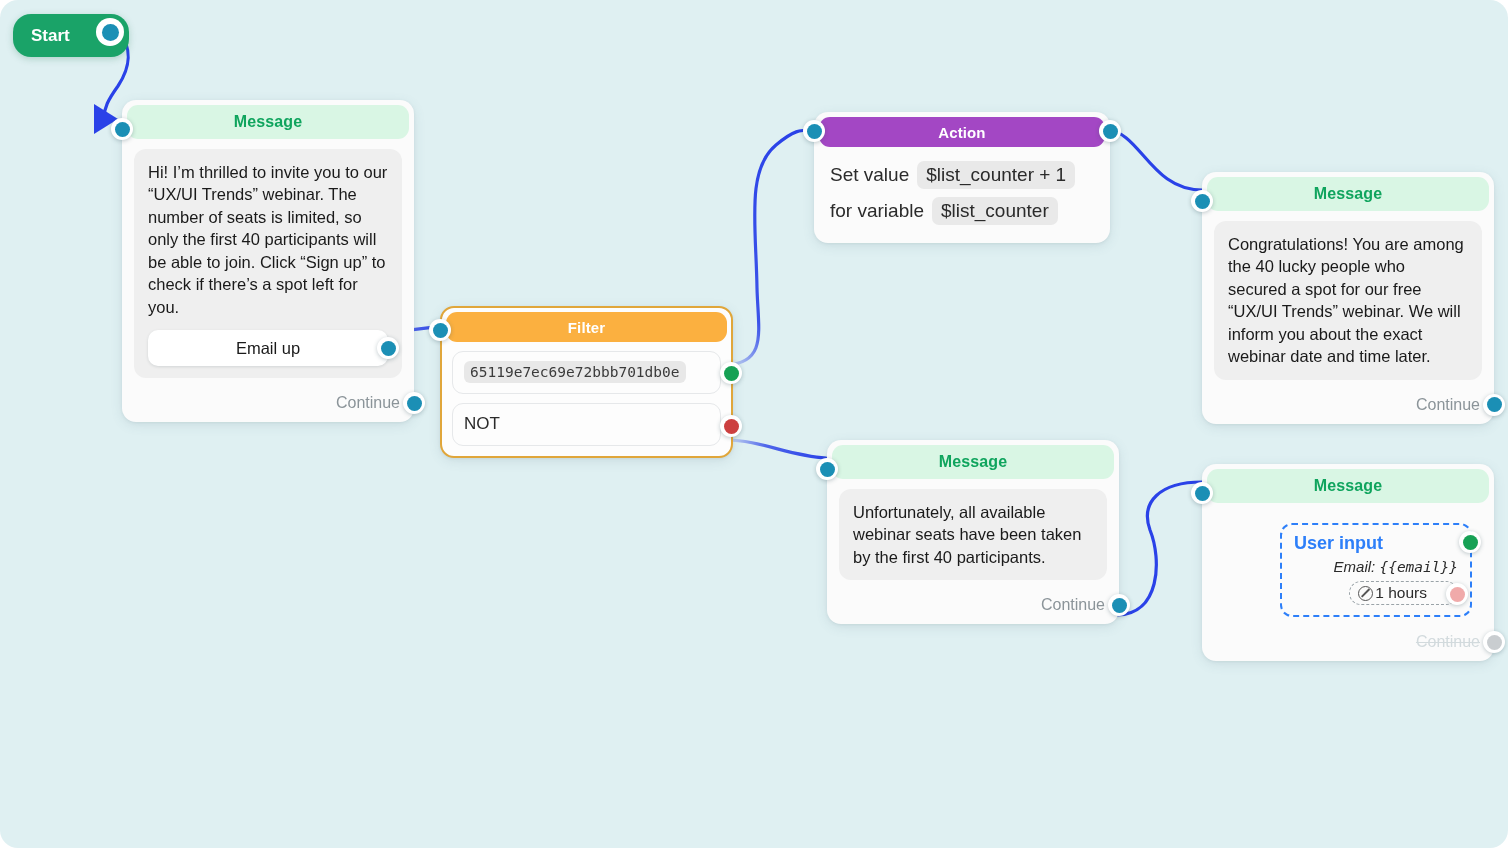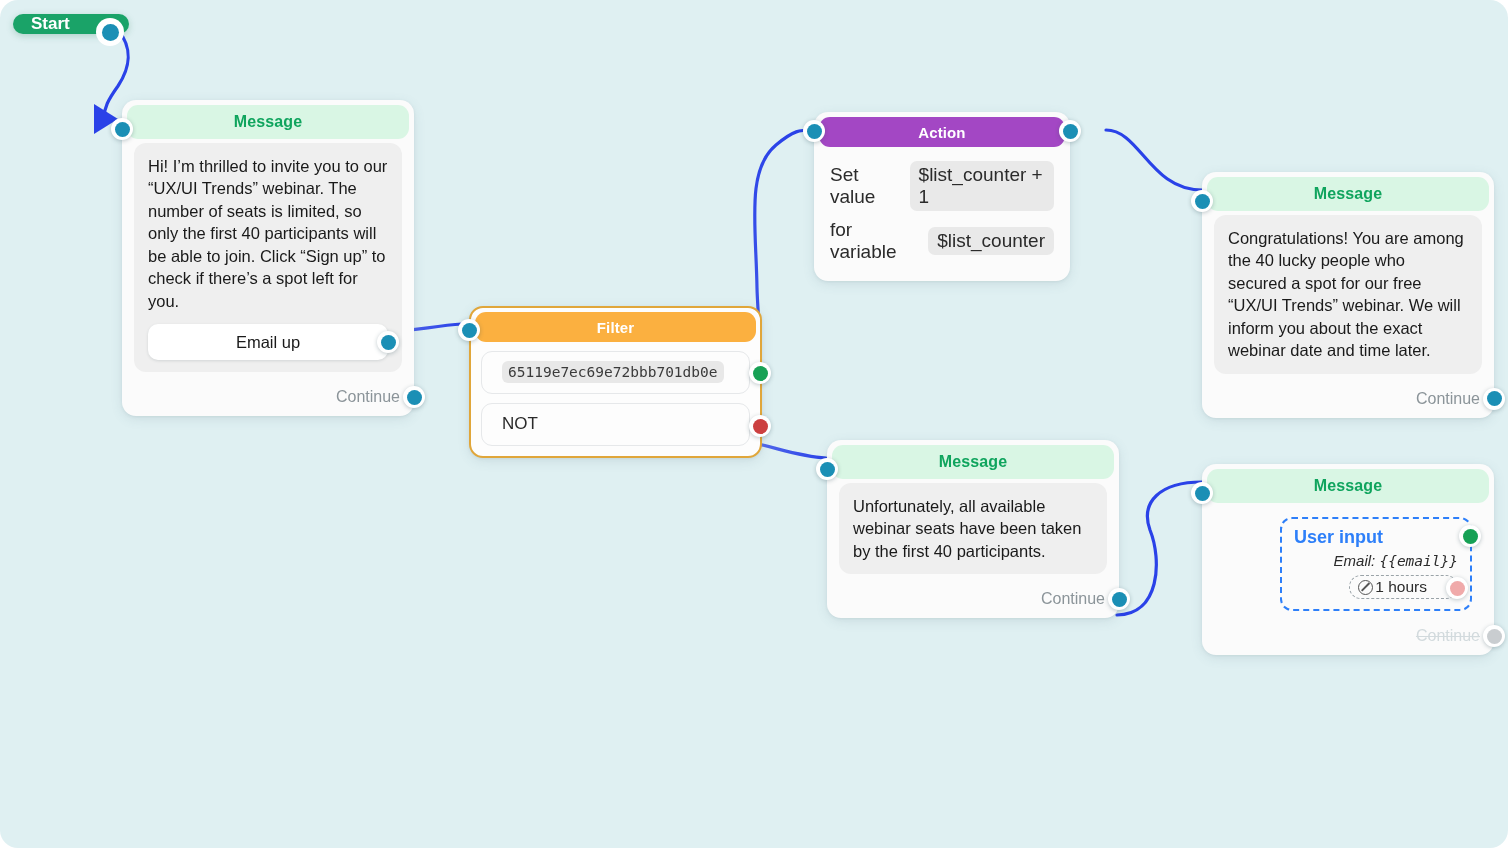--- a/index.html
+++ b/index.html
@@ -33,21 +33,21 @@
     display: flex; align-items: center; justify-content: center;
     font-weight: bold;
     font-size: 16px;
     letter-spacing: .1px;
     margin: 5px 5px 0 5px;
   }
   .hdr-message { background: #d9f6e4; color: #0fa45d; }
   .hdr-action  { background: #a347c4; color: #ffffff; }
   .hdr-filter  { background: #fbb040; color: #ffffff; }
 
-  .node-body { padding: 4px 12px 8px 12px; }
+  .node-body { padding: 10px 12px 8px 12px; }
 
   .bubble {
     background: #efefef;
     border-radius: 12px;
     padding: 12px 14px 12px 14px;
     color: #1a1a1a;
     font-size: 16.5px;
     line-height: 1.36;
   }
   .bubble p { margin: 0; }
@@ -90,21 +90,21 @@
   }
   .port.green::after { background: #17a155; }
   .port.red::after   { background: #cc4040; }
   .port.pink::after  { background: #f0aaaa; }
   .port.grey::after  { background: #c9cdd0; }
 
   
   #start-node {
     position: absolute;
     left: 13px; top: 14px;
-    width: 116px; height: 20px;
+    width: 116px; height: 43px;
     background: #1aa368;
     border-radius: 18px;
     display: flex; align-items: center;
     padding-left: 18px;
     z-index: 4;
     box-shadow: 0 2px 7px rgba(30,120,80,.25);
   }
   #start-node .start-label {
     color: #ffffff; font-weight: bold; font-size: 17px;
   }
@@ -138,21 +138,21 @@
   #filter-node {
     border: 2px solid #e0a63a;
     background: #fdfdfd;
     padding-bottom: 10px;
   }
   .cond-card {
     margin: 9px 10px 0 10px;
     background: #fdfdfd;
     border: 1px solid #e6e8ea;
     border-radius: 11px;
-    padding: 9px 11px 10px 20px;
+    padding: 9px 11px 10px 11px;
     position: relative;
     min-height: 40px;
   }
   .mono {
     font-family: "DejaVu Sans Mono", monospace;
     font-size: 14.5px;
   }
   .tag-var {
     background: #e8e8e8; color: #3a3a3a;
     border-radius: 6px; padding: 3px 6px;
@@ -263,36 +263,36 @@
           <div class="port" style="right:-11px; top:7px;"></div>
         </div>
       </div>
     </div>
     <div class="continue-row">
       <span>Continue</span>
       <div class="port" style="right:-11px; top:6px;"></div>
     </div>
   </div>
 
-  <div class="node" id="filter-node" style="left:469px; top:306px; width:293px;">
+  <div class="node" id="filter-node" style="left:440px; top:306px; width:293px;">
     <div class="port" style="left:-13px; top:11px;"></div>
     <div class="node-header hdr-filter" style="margin:4px 4px 0 4px; height:30px; font-size:15px;">Filter</div>
 
     <div class="cond-card">
       <span class="mono tag-var">65119e7ec69e72bbb701db0e</span>
       <div class="port green" style="right:-22px; top:10px;"></div>
     </div>
 
     <div class="cond-card" style="display:flex; align-items:center; min-height:42px;">
       <span class="not-label">NOT</span>
       <div class="port red" style="right:-22px; top:11px;"></div>
     </div>
   </div>
 
-  <div class="node" id="action-node" style="left:814px; top:112px; width:256px;">
+  <div class="node" id="action-node" style="left:814px; top:112px; width:296px;">
     <div class="port" style="left:-11px; top:8px;"></div>
     <div class="port" style="right:-11px; top:8px;"></div>
     <div class="node-header hdr-action" style="height:30px; font-size:15px;">Action</div>
     <div class="action-rows">
       <div class="action-row">
         <span>Set value</span>
         <span class="chip">$list_counter + 1</span>
       </div>
       <div class="action-row">
         <span>for variable</span>

